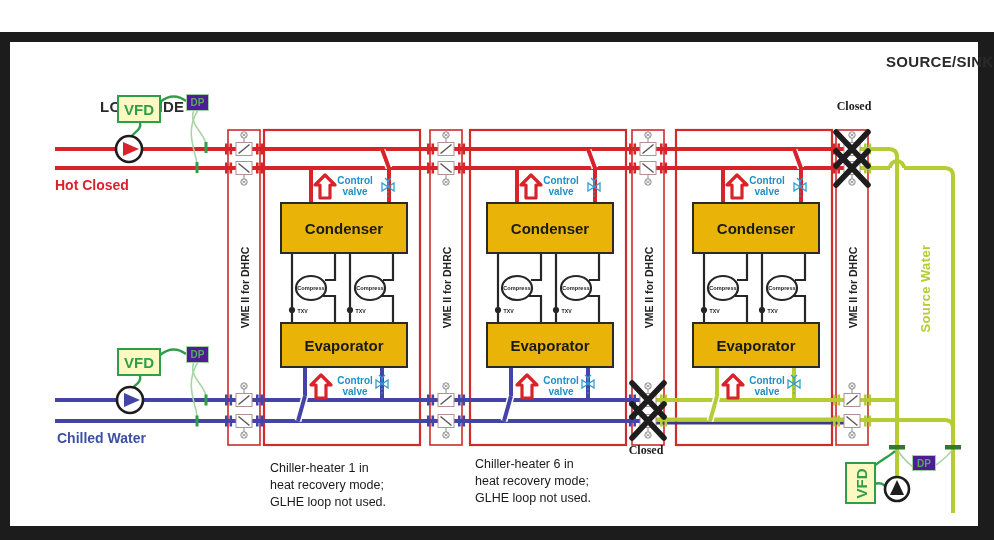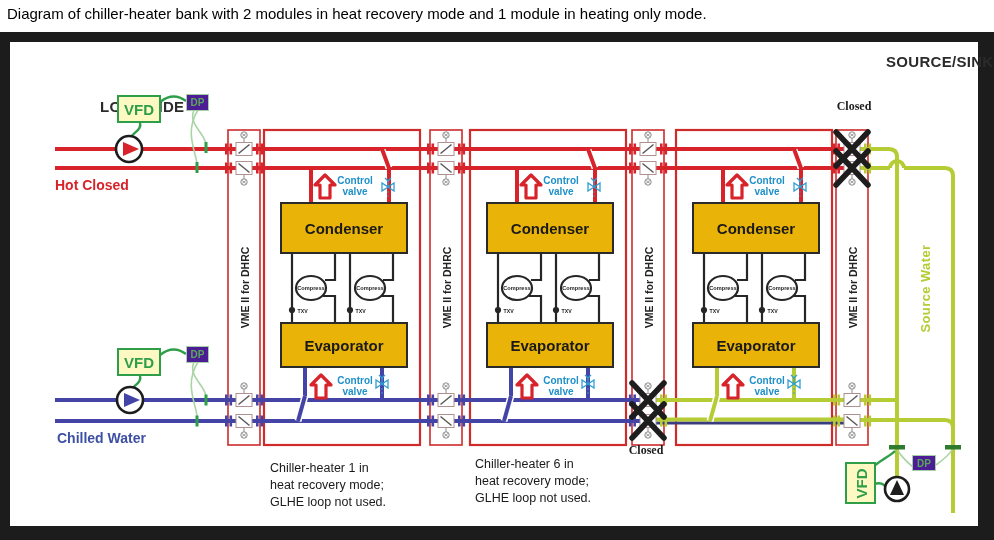--- a/index.html
+++ b/index.html
@@ -24,21 +24,20 @@
   .dp{position:absolute;z-index:3;box-sizing:border-box;border:1.5px solid #a5d0a5;background:#4c1d95;
       display:flex;align-items:center;justify-content:center;font-size:10px;font-weight:bold;color:#5aa85a;}
   .cv{position:absolute;z-index:3;width:46px;text-align:center;font-size:10px;line-height:1.08;
       font-weight:bold;color:#2090c8;}
   .cap{position:absolute;z-index:3;font-size:12.5px;line-height:1.34;color:#1a1a1a;}
 </style>
 </head>
 <body>
 
 <div class="page">
-  <div class="lbl title">Diagram of chiller-heater bank with 2 modules in heat recovery mode and 1 module in heating only mode.</div>
   <div class="frame">
     <div class="inner"></div>
   </div>
 
   <svg class="diag" width="994" height="540" viewBox="0 0 994 540">
     <defs>
       <g id="flgP">
           <rect x="-19" y="-5.5" width="2.6" height="11"></rect>
           <rect x="-14.5" y="-5.5" width="2.6" height="11"></rect>
           <rect x="12" y="-5.5" width="2.6" height="11"></rect>

